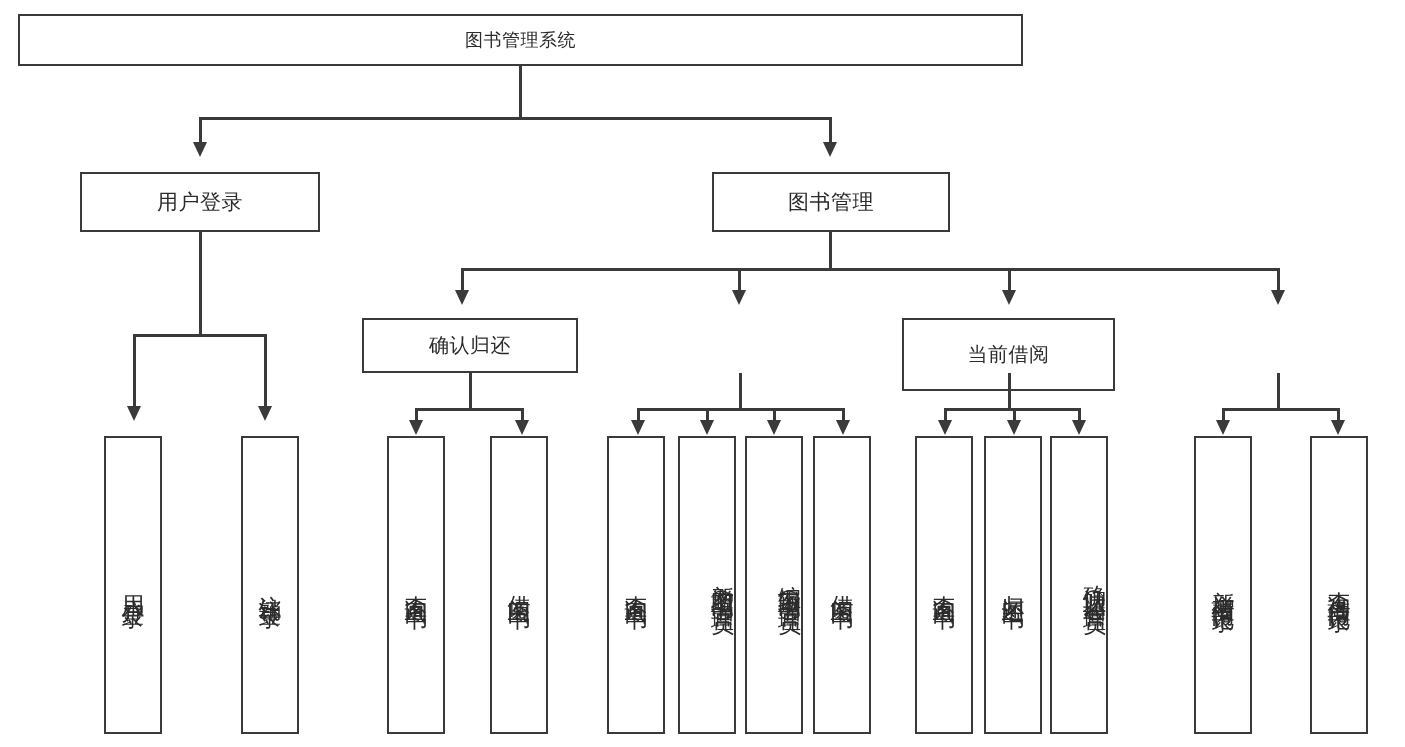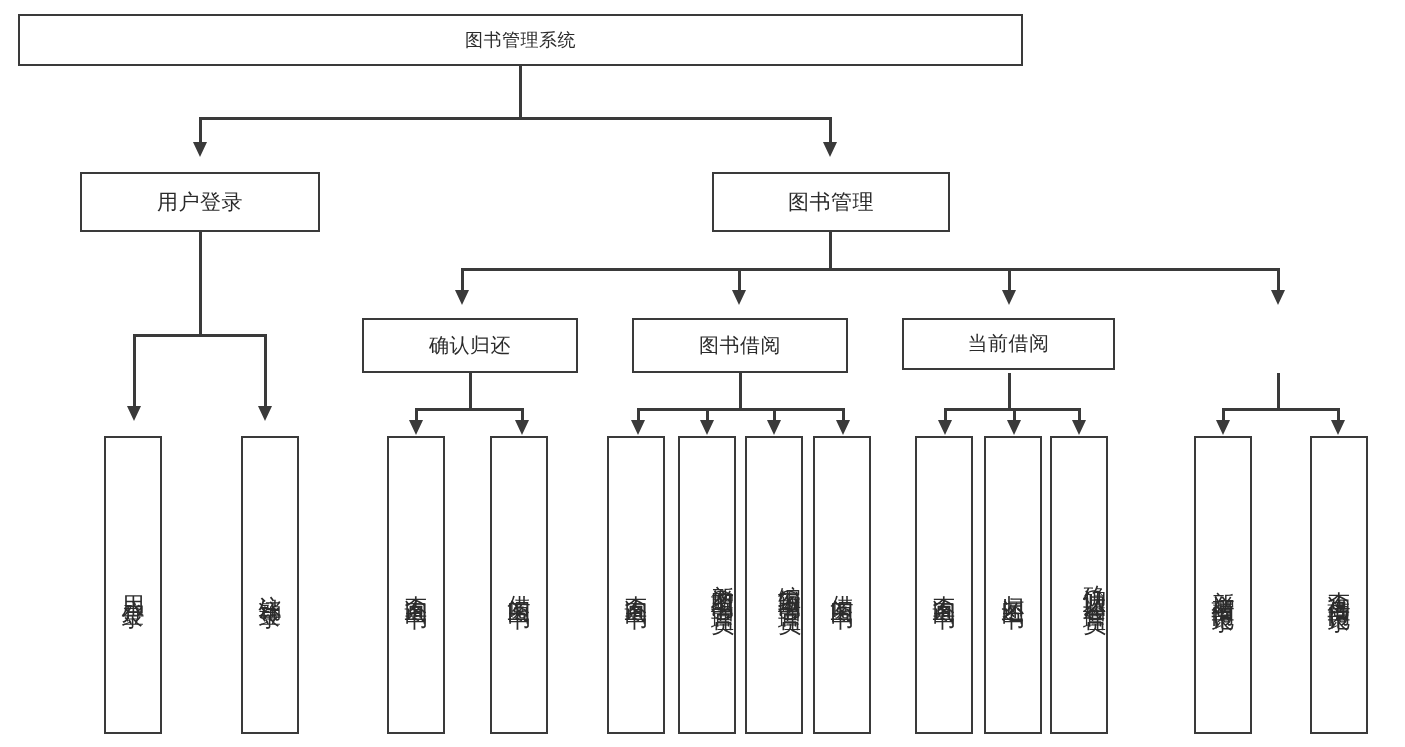--- a/index.html
+++ b/index.html
@@ -105,24 +105,21 @@
   <div class="ln v" style="left:1008px;top:268px;height:24px;"></div>
   <div class="ln v" style="left:1277px;top:268px;height:24px;"></div>
   <div class="arrow" style="left:455px;top:290px;"></div>
   <div class="arrow" style="left:732px;top:290px;"></div>
   <div class="arrow" style="left:1002px;top:290px;"></div>
   <div class="arrow" style="left:1271px;top:290px;"></div>
 
   <div class="node lvl2" style="left:362px;top:318px;width:216px;height:55px;">
     <span>确认归还</span>
   </div>
-  <div class="node lvl2" style="left:632px;top:318px;width:216px;height:55px;">
-    <span>图书借阅</span>
-  </div>
-  <div class="node lvl2" style="left:902px;top:318px;width:213px;height:52px;">
+  <div class="node lvl2" style="left:902px;top:318px;width:213px;height:73px;">
     <span>当前借阅</span>
   </div>
 
   <div class="ln v" style="left:469px;top:373px;height:37px;"></div>
   <div class="ln h" style="left:415px;top:408px;width:108px;"></div>
   <div class="ln v" style="left:415px;top:408px;height:14px;"></div>
   <div class="ln v" style="left:521px;top:408px;height:14px;"></div>
   <div class="arrow" style="left:409px;top:420px;"></div>
   <div class="arrow" style="left:515px;top:420px;"></div>
 

